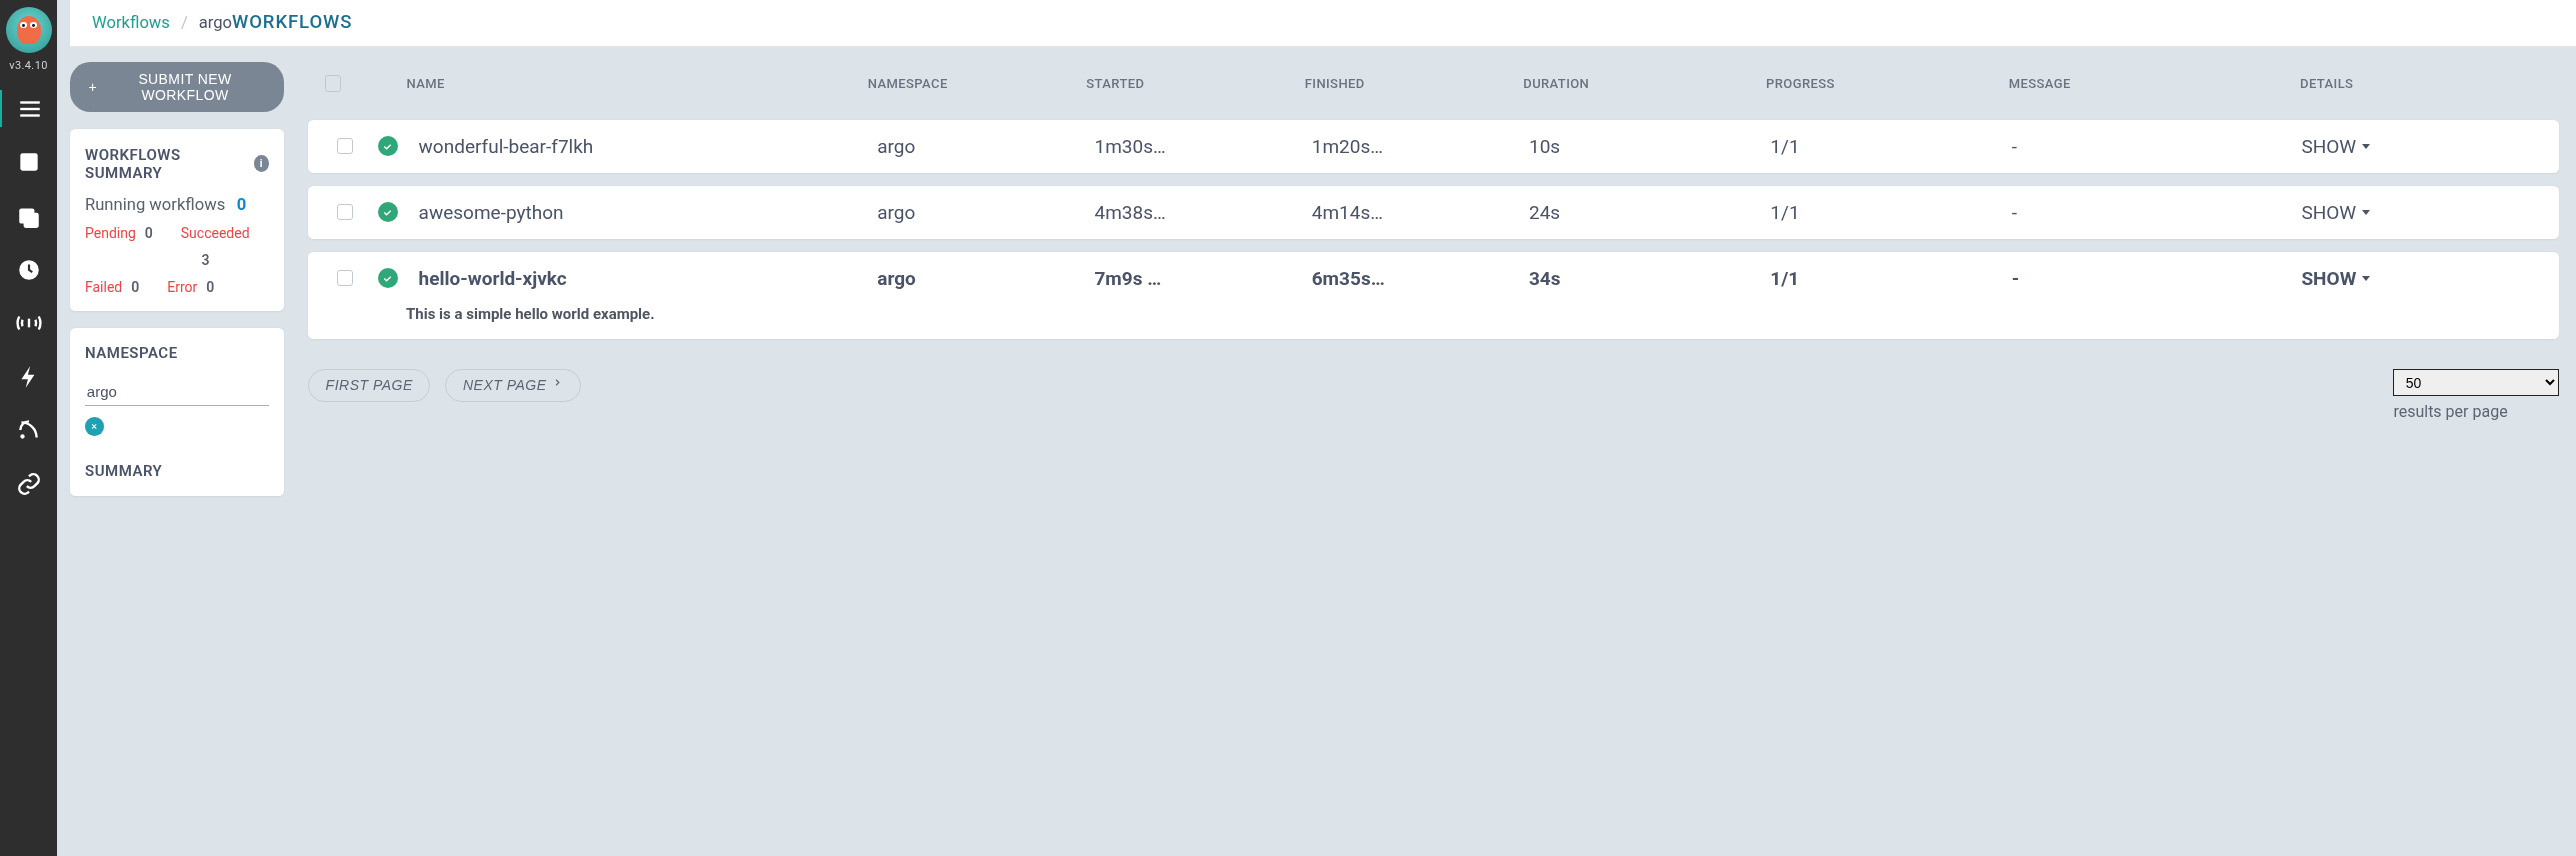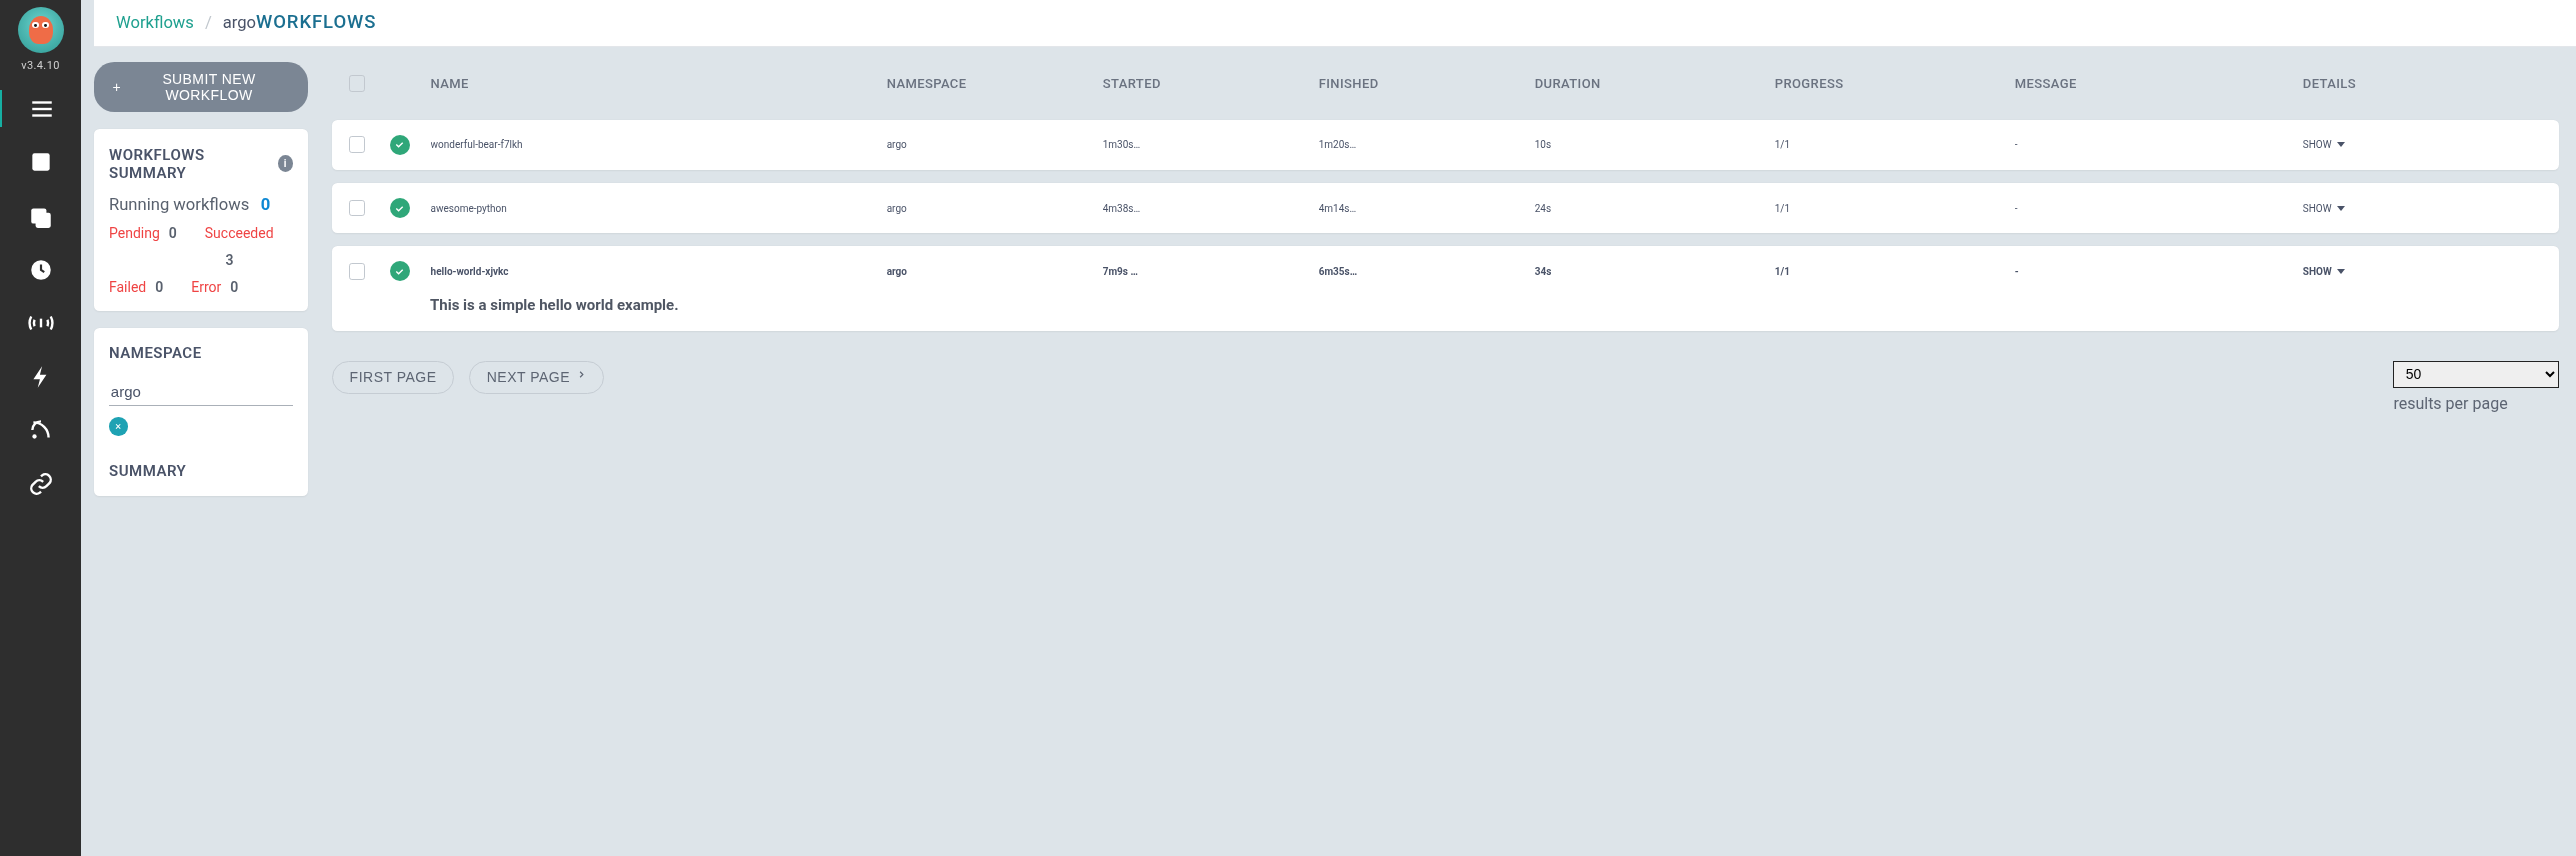--- a/index.html
+++ b/index.html
@@ -7,21 +7,21 @@
   font-family: -apple-system, BlinkMacSystemFont, "Segoe UI", Roboto, Helvetica, Arial, sans-serif;
   background: #dde4e9;
   color: #363c4a;
   display: flex;
   height: 100vh;
   overflow: hidden;
 }
 
 
 .sidebar {
-  width: 81px;
+  width: 57px;
   background: #2e2e2e;
   display: flex;
   flex-direction: column;
   align-items: center;
   padding-top: 7.4px;
   gap: 13px;
   flex-shrink: 0;
 }
 .logo-wrap {
   display: flex;
@@ -159,21 +159,21 @@
   grid-template-columns: 41px 41px 1.9fr 0.9fr 0.9fr 0.9fr 1fr 1fr 1.2fr 1fr;
   align-items: center;
   padding: 15px 16.6px;
 }
 .thead {
   color: #6a7280; font-size: 13px; letter-spacing: 0.4px; font-weight: 500;
 }
 .row-card {
   background: #fff; border-radius: 5.5px; box-shadow: 0 0.9px 1.8px rgba(0,0,0,0.06);
 }
-.trow { color: #4a5368; font-size: 10px; }
+.trow { color: #4a5368; font-size: 19px; margin-left: 12px; }
 .trow .cell { overflow: hidden; text-overflow: ellipsis; white-space: nowrap; padding-right: 7.4px; }
 .check { width: 16.6px; height: 16.6px; border: 1.4px solid #c2c8cf; border-radius: 2.8px; cursor: pointer; }
 .status-ok {
   width: 20.3px; height: 20.3px; border-radius: 50%; background: #2fa779;
   display: flex; align-items: center; justify-content: center;
 }
 .status-ok svg { width: 11px; height: 11px; stroke: #fff; stroke-width: 3; fill: none; }
 .show-link { color: #4a5368; display: inline-flex; align-items: center; gap: 5.5px; cursor: pointer; }
 .caret-down {
   width: 0; height: 0; border-left: 4.6px solid transparent; border-right: 4.6px solid transparent;
@@ -182,21 +182,21 @@
 .row-desc { padding: 0 16.6px 16.6px 98px; color: #4f5663; font-size: 15px; }
 
 
 .pager-row {
   display: flex; justify-content: space-between; align-items: flex-start; margin-top: 3.7px;
 }
 .pager-btns { display: flex; gap: 15px; }
 .pager-btn {
   background: transparent; border: 0.9px solid #c5ccd3; border-radius: 18.5px;
   padding: 7.4px 16.6px; color: #5d6573; font-size: 14px; letter-spacing: 0.5px;
-  display: inline-flex; align-items: flex-start; gap: 5.5px; cursor: pointer;
+  display: inline-flex; align-items: flex-start; gap: 5.5px; cursor: pointer; font-style: italic;
 }
 .pager-btn svg { width: 11px; height: 11px; stroke: #5d6573; stroke-width: 2.5; fill: none; }
 .results-wrap { display: flex; flex-direction: column; align-items: flex-start; gap: 5.5px; }
 .results-select {
   border: 1.8px solid #222; padding: 3.7px 7.4px; font-size: 14px; width: 166px;
 }
 .results-lbl { color: #5d6573; font-size: 16px; }
 </style>
 </head>
 <body>

